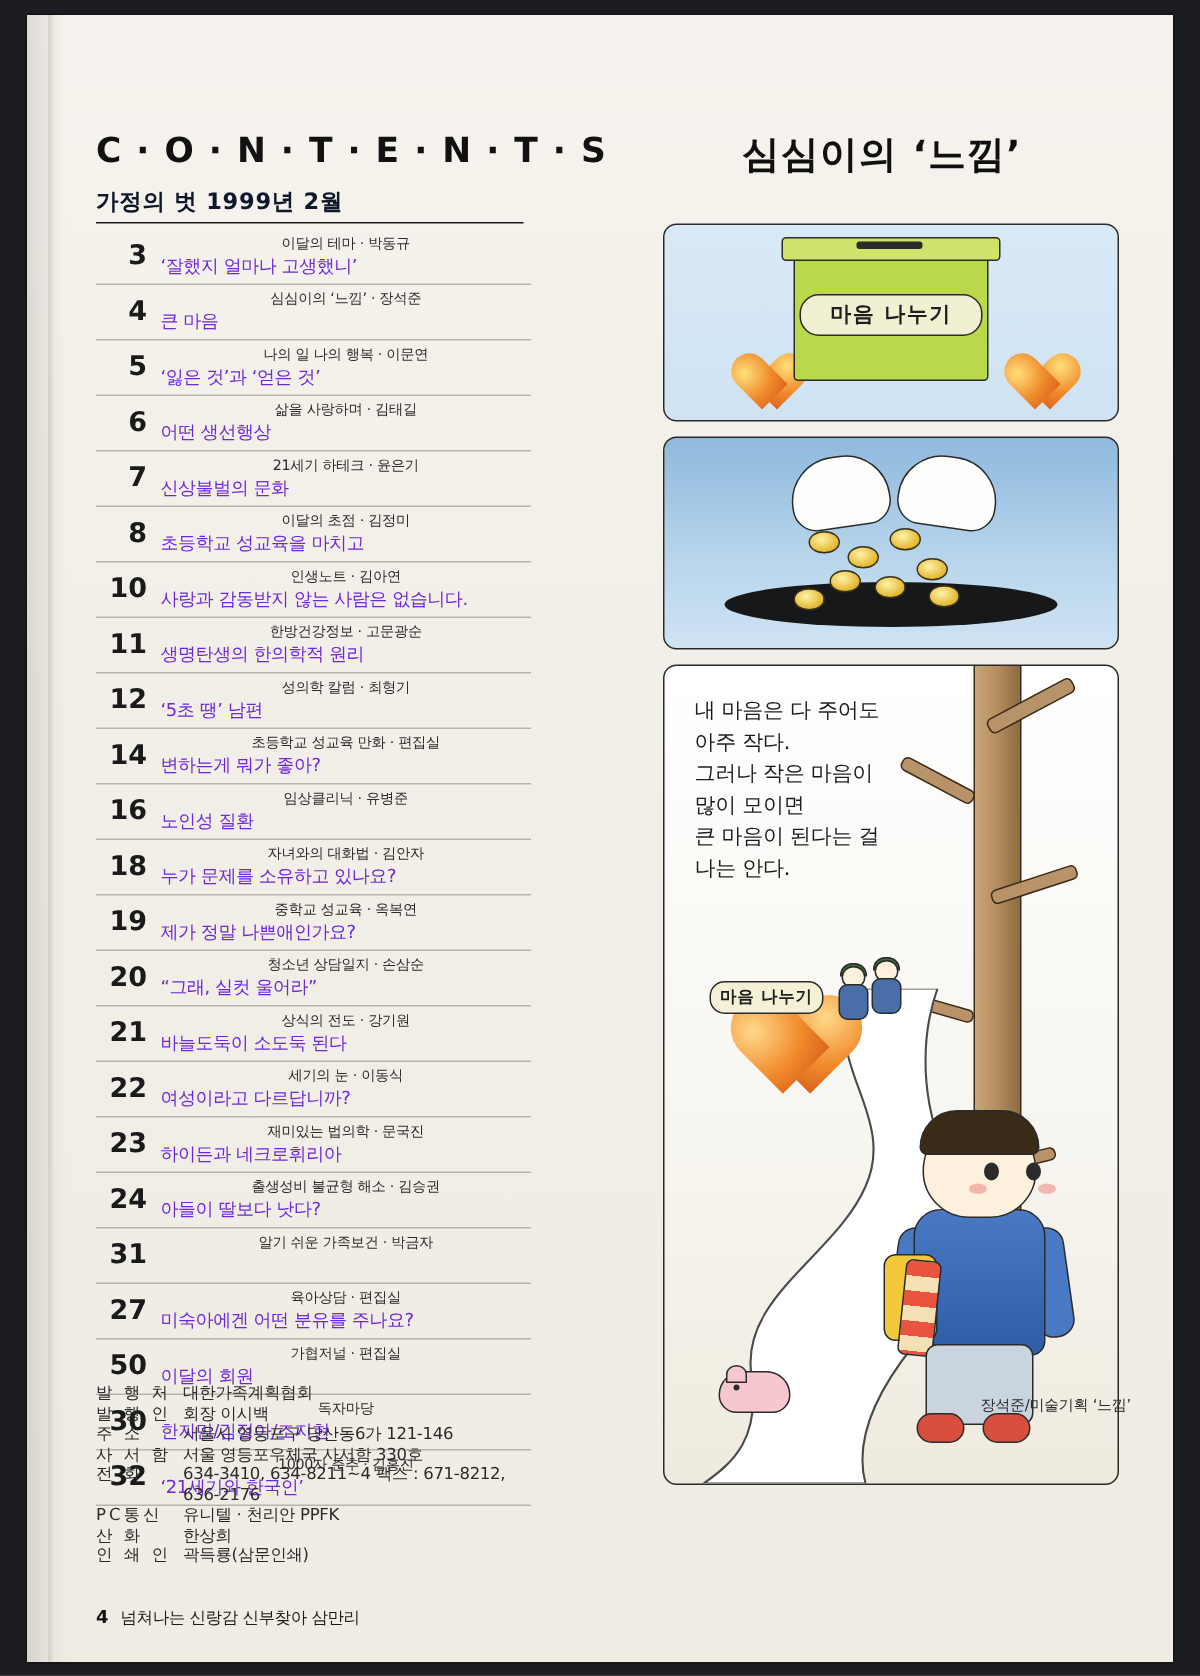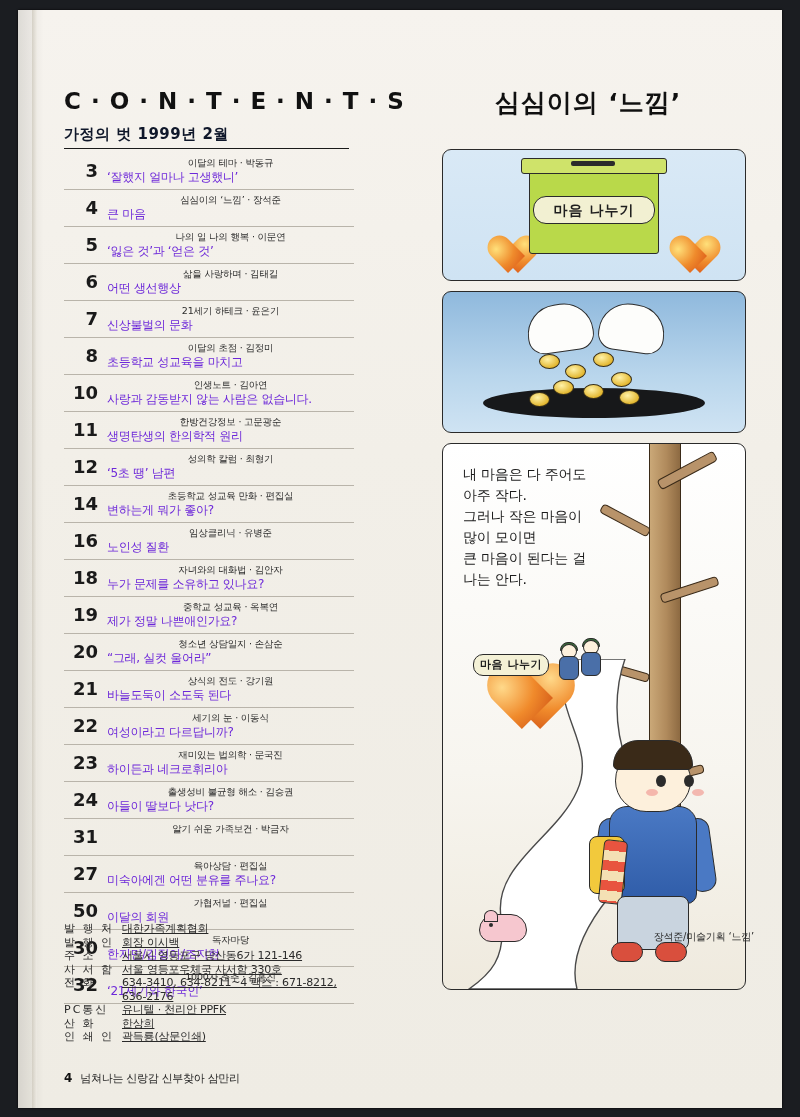--- a/index.html
+++ b/index.html
@@ -126,21 +126,20 @@
   }
   .colophon .crow {
     display: flex;
   }
   .colophon .clabel {
     flex: 0 0 58px;
     letter-spacing: 2px;
   }
   .colophon .cval {
     flex: 1 1 auto;
-    text-decoration: underline;
   }
 
   
   .footer {
     position: absolute;
     left: 46px;
     bottom: 22px;
     display: flex;
     align-items: baseline;
     gap: 8px;

